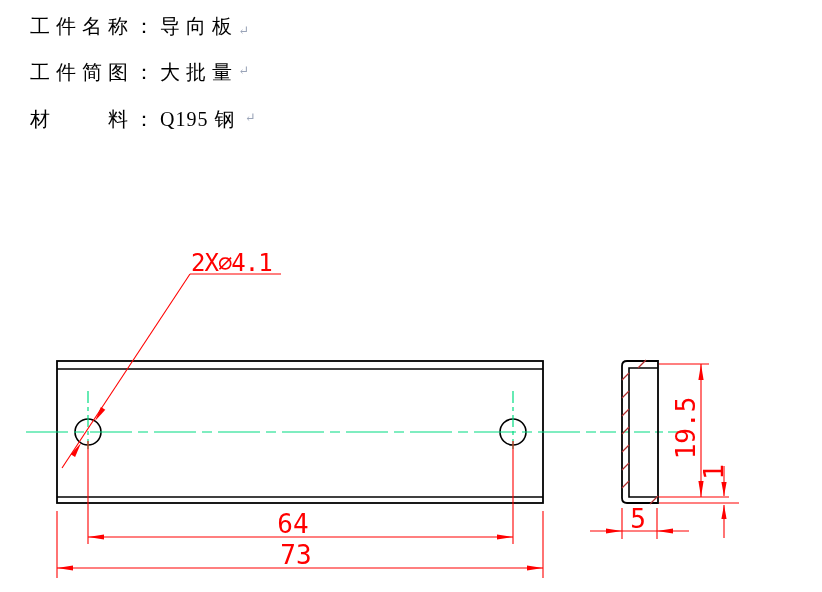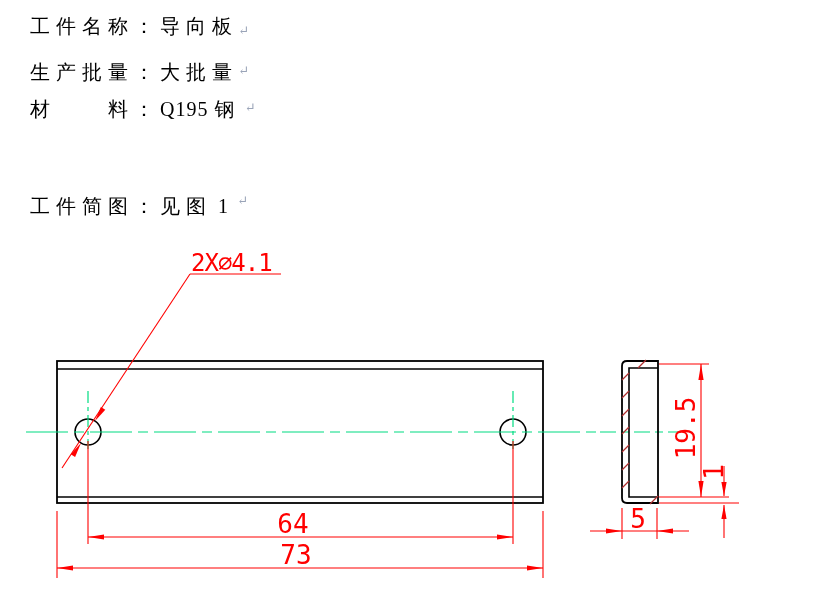--- a/index.html
+++ b/index.html
@@ -23,26 +23,25 @@
   .dimtxt{fill:#ff0000;stroke:none;font-family:"DejaVu Sans Mono",monospace;font-size:26px;}
   .callout{fill:#ff0000;stroke:none;font-family:"DejaVu Sans Mono",monospace;font-size:24px;letter-spacing:-1px;}
 </style>
 </head>
 <body>
 
 <div id="canvas">
 
   <div class="hline" style="top:13px"><span class="cjk">工件名称：导向板</span><span class="lat"></span><span class="cjk"></span><span class="ret base">↵</span></div>
 
-  <div class="hline" style="top:59px"><span class="cjk">生产批量：大批量</span><span class="lat"></span><span class="cjk"></span><span class="ret">↵</span></div>
+  <div class="hline" style="top:59px"><span class="cjk">工件简图：大批量</span><span class="lat"></span><span class="cjk"></span><span class="ret">↵</span></div>
 
-  <div class="hline" style="top:96px"><span class="cjk">材　　料：</span><span class="lat">Q195 </span><span class="cjk">钢</span><span class="ret gap1">↵</span></div>
+  <div class="hline" style="top:106px"><span class="cjk">材　　料：</span><span class="lat">Q195 </span><span class="cjk">钢</span><span class="ret gap1">↵</span></div>
 
 
-  <div class="hline" style="top:193px"><span class="cjk">工件简图：见图</span><span class="lat"> 1</span><span class="cjk"></span><span class="ret gap3">↵</span></div>
 
   <svg width="822" height="592" viewBox="0 0 822 592">
 
     <g>
       <rect class="blk" x="57" y="361" width="486" height="142"></rect>
       <line class="blk-thin" x1="57" y1="369" x2="543" y2="369"></line>
       <line class="blk-thin" x1="57" y1="497" x2="543" y2="497"></line>
       <circle class="blk-thin" cx="88" cy="432" r="13"></circle>
       <circle class="blk-thin" cx="513" cy="432" r="13"></circle>
     </g>

